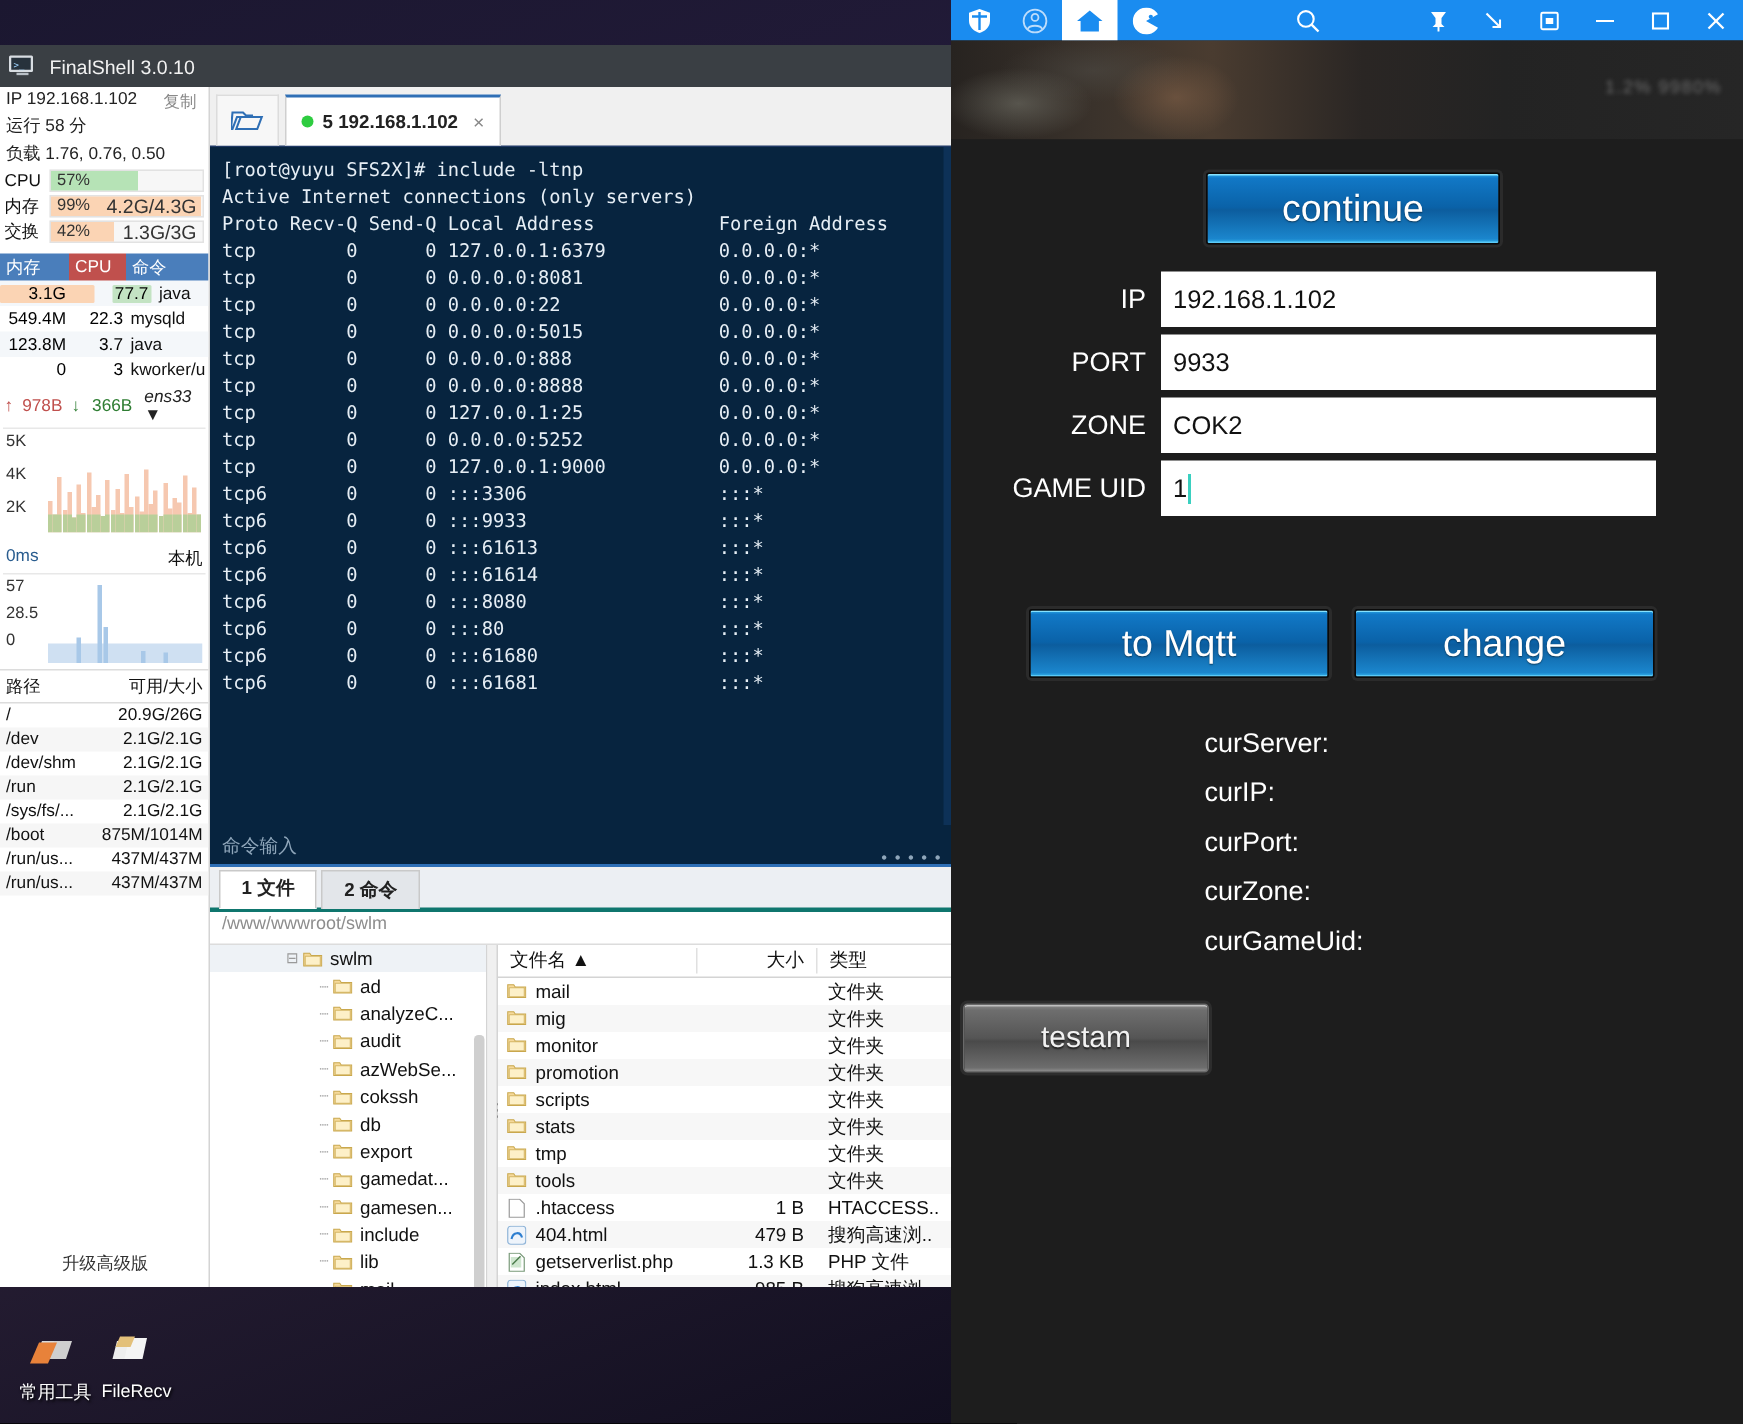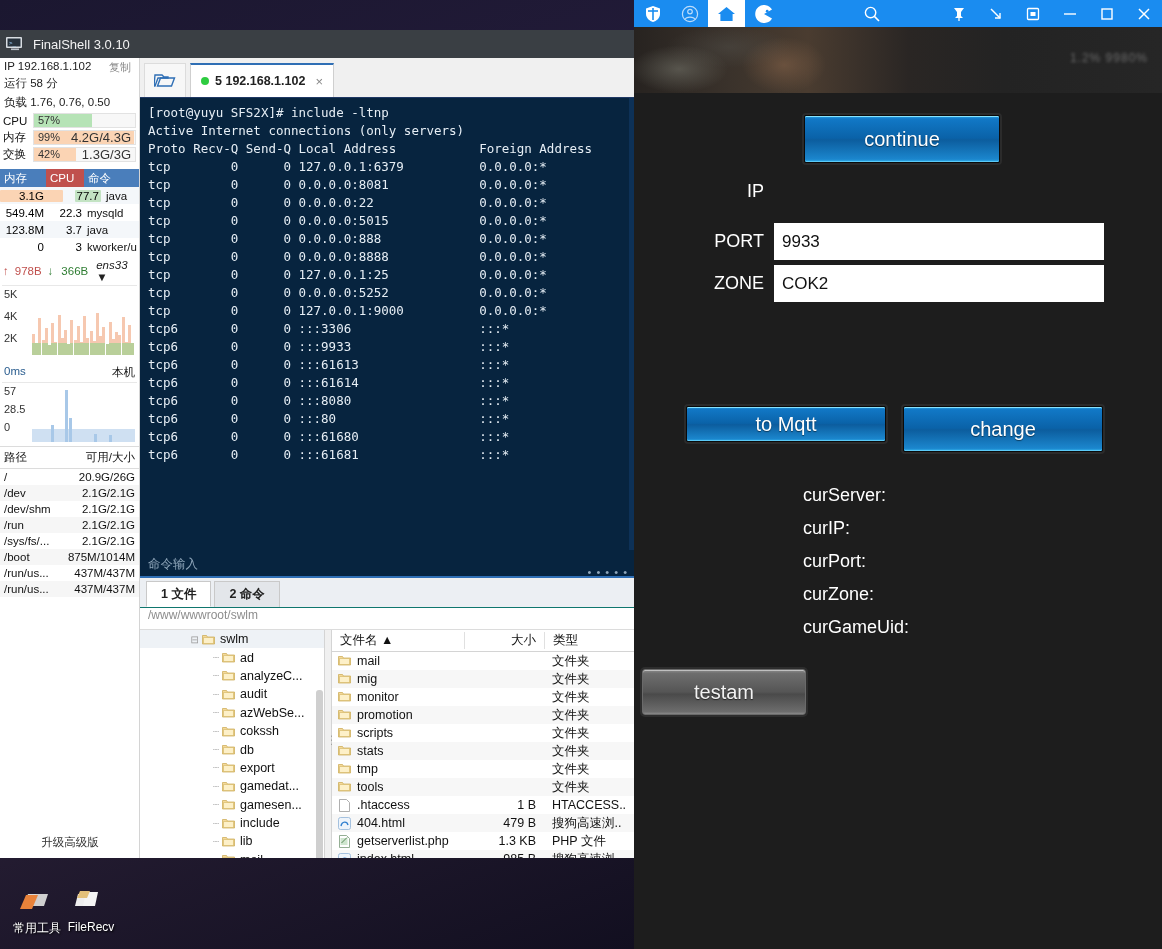--- a/index.html
+++ b/index.html
@@ -90,21 +90,21 @@
   .term{position:absolute;left:0;top:40px;right:0;height:452px;background:#07243f;
     font-family:"DejaVu Sans Mono","Liberation Mono",monospace;font-size:12.5px;
     color:#e6eef5;padding:6px 0 0 8px;overflow:hidden;line-height:18px;}
   .term .row{white-space:pre;}
   .term-scroll{position:absolute;right:0;top:40px;width:5px;height:452px;background:#0d3157;}
   .cmdinput{position:absolute;left:0;top:492px;right:0;height:28px;background:#07243f;
     border-bottom:2px solid #2f6fb5;color:#8fa6ba;font-size:12.5px;padding:6px 8px;}
   .grip{position:absolute;right:6px;top:508px;color:#8fa6ba;font-size:11px;letter-spacing:1px;}
 
   .fm-tabs{position:absolute;left:0;top:522px;right:0;height:28px;background:#eceff3;
-    display:flex;align-items:flex-end;padding-left:6px;border-bottom:1px solid #0f766e;}
+    display:flex;align-items:center;padding-left:6px;border-bottom:3px solid #0f766e;}
   .fm-tab{height:26px;padding:0 14px;display:flex;align-items:center;font-size:12.5px;
     font-weight:bold;color:#222;background:#e3e6ea;border:1px solid #c9c9c9;border-bottom:none;
     margin-right:3px;}
   .fm-tab.active{background:#fff;border-bottom:1px solid #fff;}
   .fm-path{position:absolute;left:0;top:550px;right:0;height:22px;background:#fff;
     border-bottom:1px solid #dcdcdc;color:#8d8d8d;font-size:12px;padding:0 8px;}
 
   .fm-body{position:absolute;left:0;top:572px;right:0;bottom:0;display:flex;background:#fff;}
   .tree{width:185px;border-right:1px solid #d4d4d4;position:relative;overflow:hidden;background:#fff;}
   .tree-row{display:flex;align-items:center;height:18.4px;font-size:12.5px;color:#111;
@@ -142,21 +142,21 @@
   .photo-blur{position:absolute;inset:0;
     background:
       radial-gradient(ellipse 70px 34px at 45px 42px, rgba(120,120,110,.55), transparent 70%),
       radial-gradient(ellipse 60px 40px at 150px 38px, rgba(150,110,80,.45), transparent 70%),
       radial-gradient(ellipse 90px 30px at 95px 20px, rgba(90,90,85,.35), transparent 70%);}
   .photo-txt{position:absolute;right:14px;top:24px;color:rgba(190,190,190,.45);font-size:12px;
     filter:blur(1.4px);letter-spacing:1px;}
 
   .app-stage{position:relative;height:856px;background:#1d1d1d;}
   .btn3d{position:absolute;color:#fff;display:flex;align-items:center;justify-content:center;
-    font-size:20px;border:1px solid #0a0a0a;
+    font-size:25px;border:1px solid #0a0a0a;
     background:linear-gradient(180deg,#2aa8e8 0%,#1178c6 6%,#0a62a8 48%,#0c5d9e 52%,#1b86cd 94%,#35b6ef 100%);
     box-shadow:inset 0 1px 0 rgba(140,230,255,.95), inset 0 -1px 0 rgba(120,220,255,.6),
                0 0 0 2px #2b2b2b;
     border-radius:2px;text-shadow:0 1px 1px rgba(0,0,0,.5);}
   .btn-grey{position:absolute;color:#f2f2f2;display:flex;align-items:center;justify-content:center;
     font-size:20px;border:1px solid #6a6a6a;border-radius:3px;
     background:linear-gradient(180deg,#8b8b8b 0%,#6e6e6e 8%,#555 50%,#4a4a4a 55%,#6d6d6d 95%,#8a8a8a 100%);
     box-shadow:inset 0 1px 0 rgba(230,230,230,.6), 0 0 0 2px #2d2d2d;
     text-shadow:0 1px 1px rgba(0,0,0,.6);}
 
@@ -794,31 +794,39 @@
     <div class="app-photo">
       <div class="photo-blur"></div>
       <div class="photo-txt">1.2% 9980%</div>
     </div>
 
     <div class="app-stage">
       <div class="btn3d" style="left:170px;top:22px;width:196px;height:48px;">continue</div>
 
       <div class="frow-f" style="left:20px;top:88px;">
         <span class="flabel">IP</span>
+        <span class="finput">192.168.1.102</span>
       </div>
       <div class="frow-f" style="left:20px;top:130px;">
         <span class="flabel">PORT</span>
         <span class="finput">9933</span>
       </div>
       <div class="frow-f" style="left:20px;top:172px;">
         <span class="flabel">ZONE</span>
         <span class="finput">COK2</span>
       </div>
-
-      <div class="btn3d" style="left:52px;top:313px;width:200px;height:36px;">to Mqtt</div>
+      <div class="frow-f" style="left:20px;top:214px;">
+        <span class="flabel">GAME UID</span>
+        <span class="finput">
+            <span>1</span>
+            <i class="caret"></i>
+          </span>
+      </div>
+
+      <div class="btn3d" style="left:52px;top:313px;width:200px;height:46px;">to Mqtt</div>
       <div class="btn3d" style="left:269px;top:313px;width:200px;height:46px;">change</div>
 
       <div class="curline" style="left:169px;top:392px;">curServer:</div>
       <div class="curline" style="left:169px;top:425px;">curIP:</div>
       <div class="curline" style="left:169px;top:458px;">curPort:</div>
       <div class="curline" style="left:169px;top:491px;">curZone:</div>
       <div class="curline" style="left:169px;top:524px;">curGameUid:</div>
 
       <div class="btn-grey" style="left:8px;top:576px;width:164px;height:46px;">testam</div>
 

